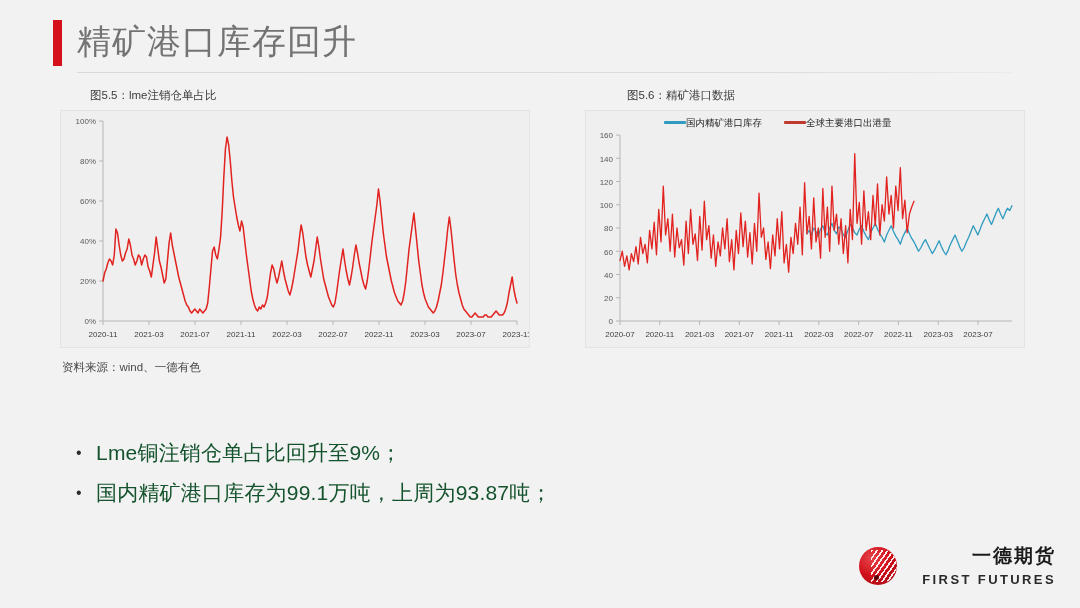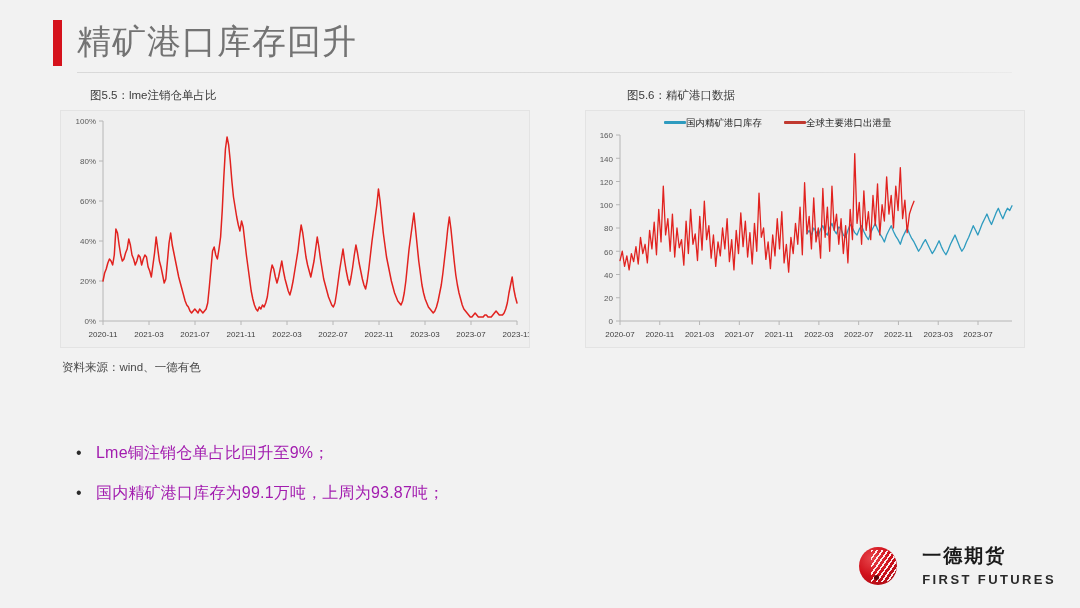--- a/index.html
+++ b/index.html
@@ -125,34 +125,35 @@
     width: 26px;
     flex: 0 0 26px;
     font-size: 16px;
     line-height: 26px;
     color: #2b2b2b;
     text-align: left;
     padding-left: 6px;
     box-sizing: border-box;
   }
   .bullet-text {
-    font-size: 16px;
+    font-size: 21px;
     line-height: 26px;
-    color: #a21caf;
+    color: #14532d;
     letter-spacing: 0.2px;
   }
 
   
   .logo {
     position: absolute;
     right: 24px;
     bottom: 22px;
     display: flex;
     align-items: center;
     gap: 25px;
+    text-align: right;
   }
   .logo-mark {
     position: relative;
     width: 38px; height: 38px;
     border-radius: 50%;
     background: radial-gradient(circle at 34% 30%, #e8464c 0%, #d0101a 48%, #9d0d14 100%);
     overflow: hidden;
     flex: 0 0 38px;
   }
   .logo-mark::before {

